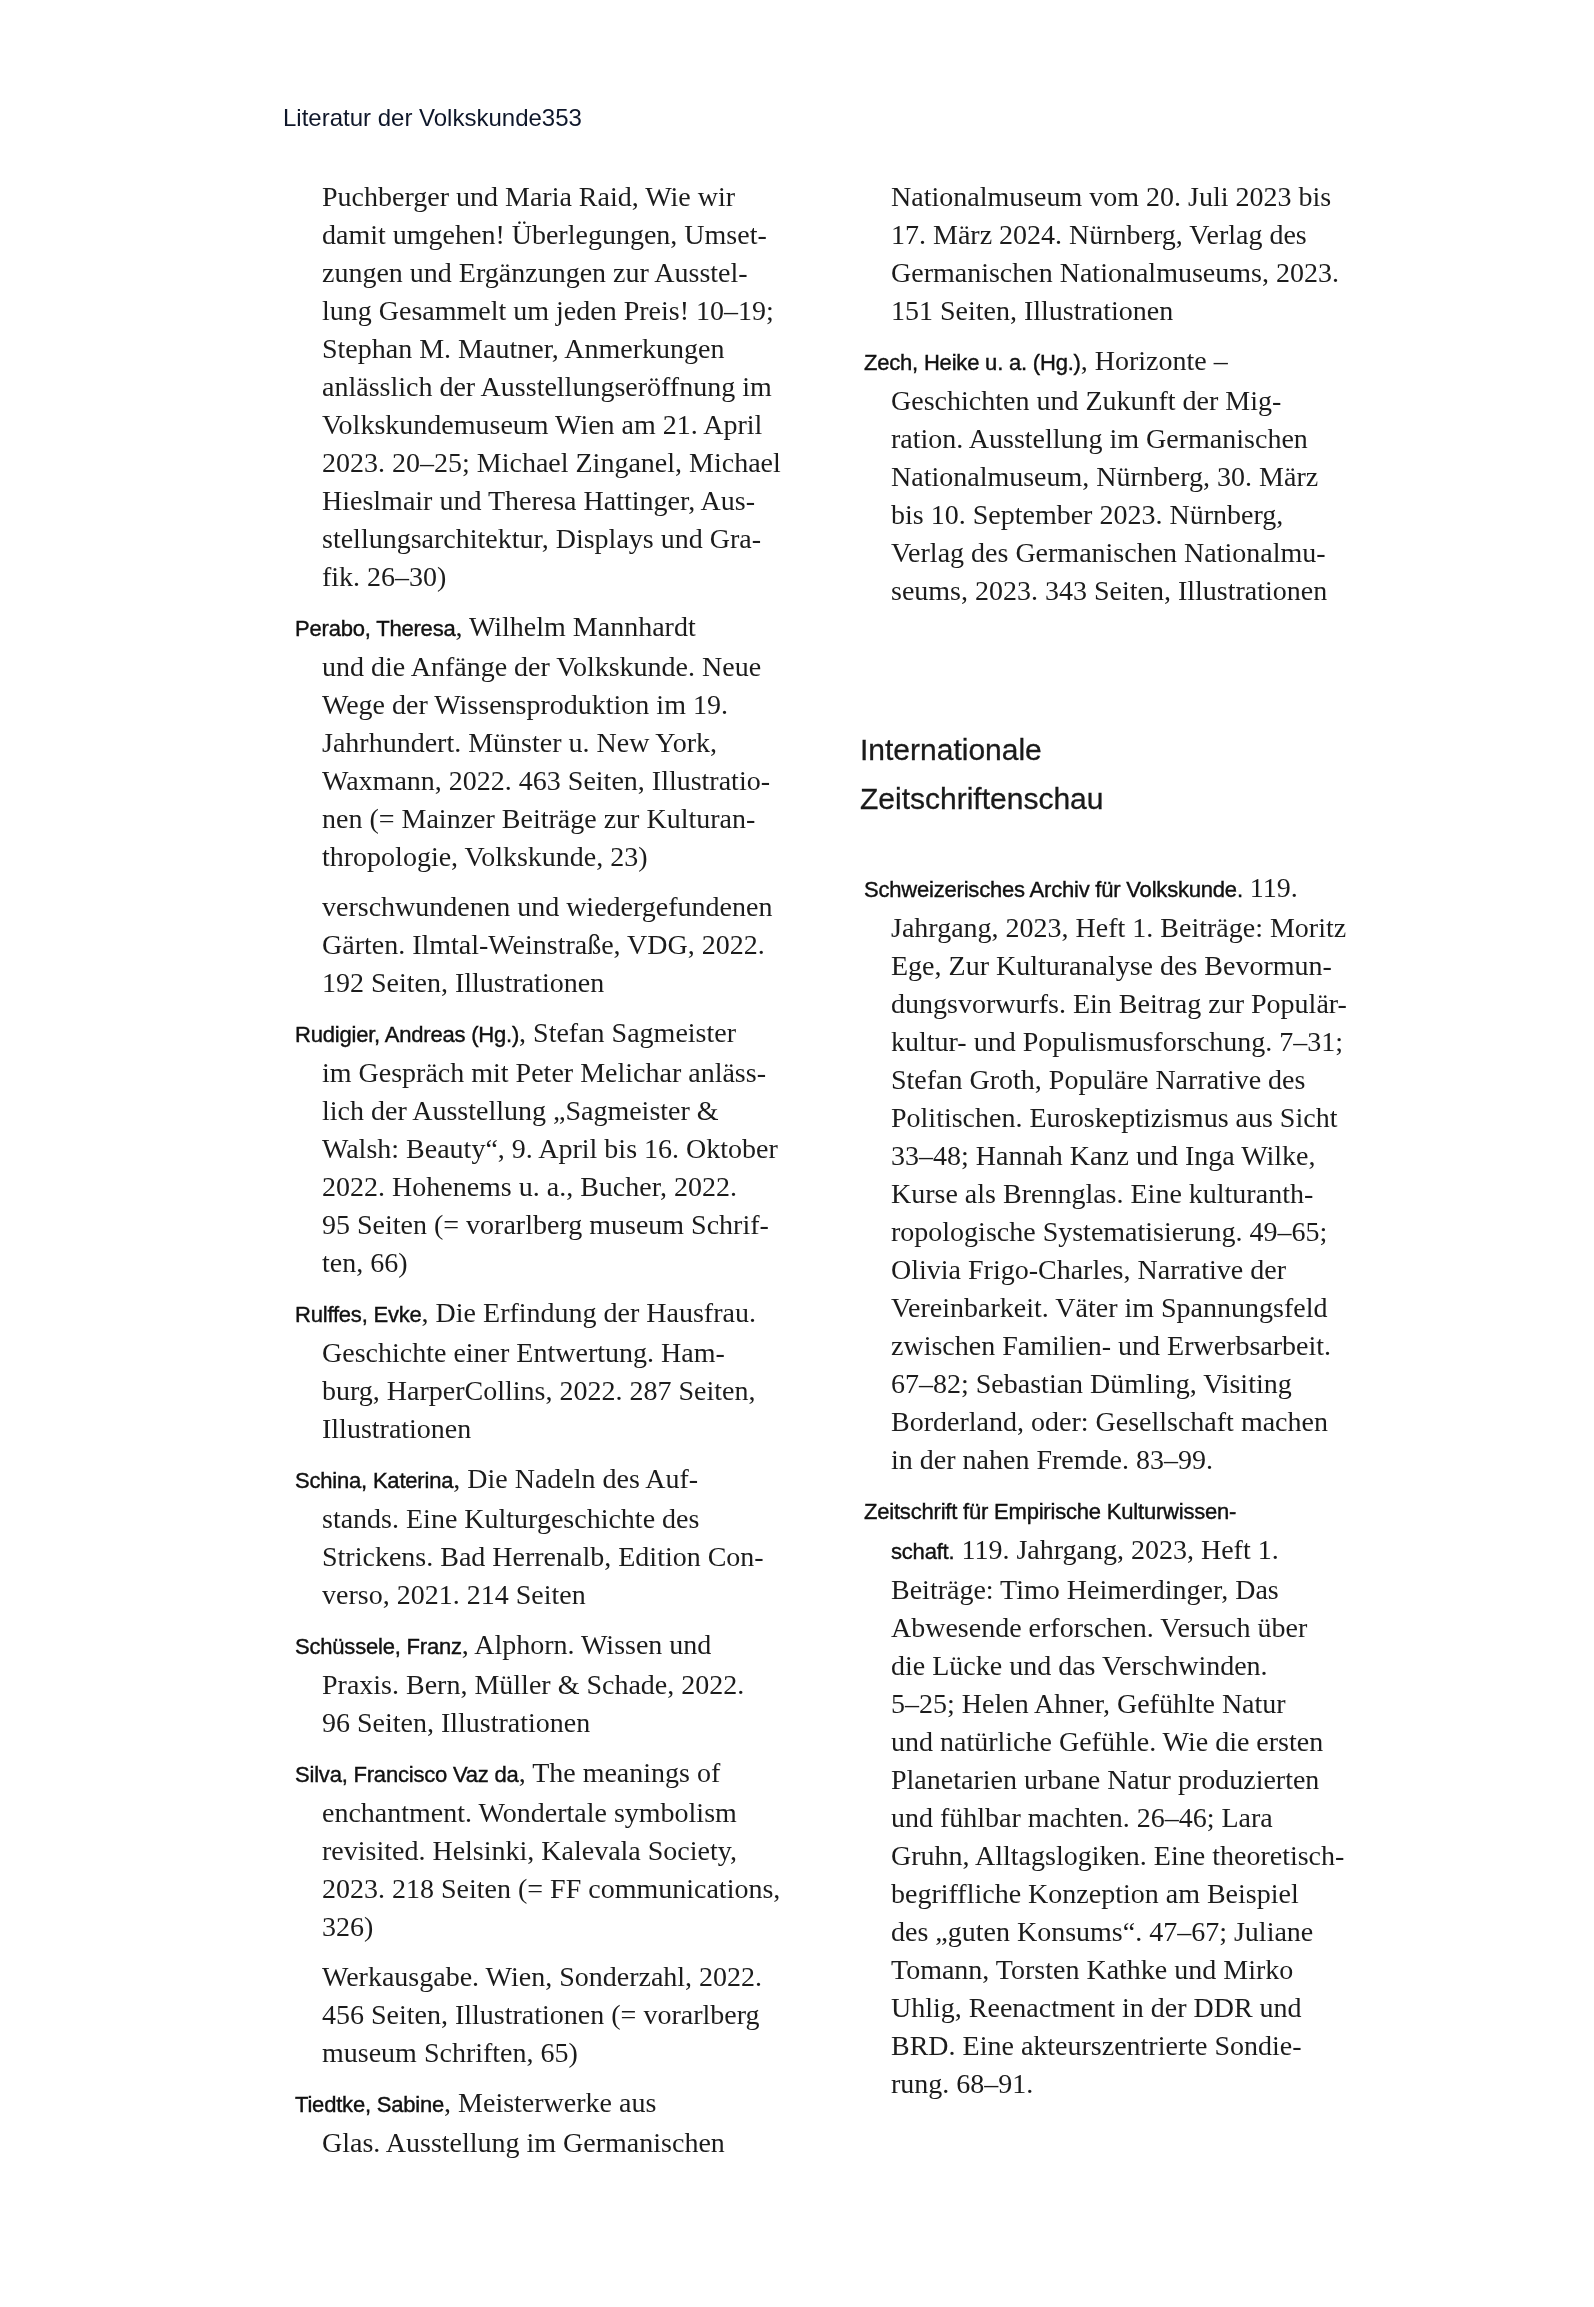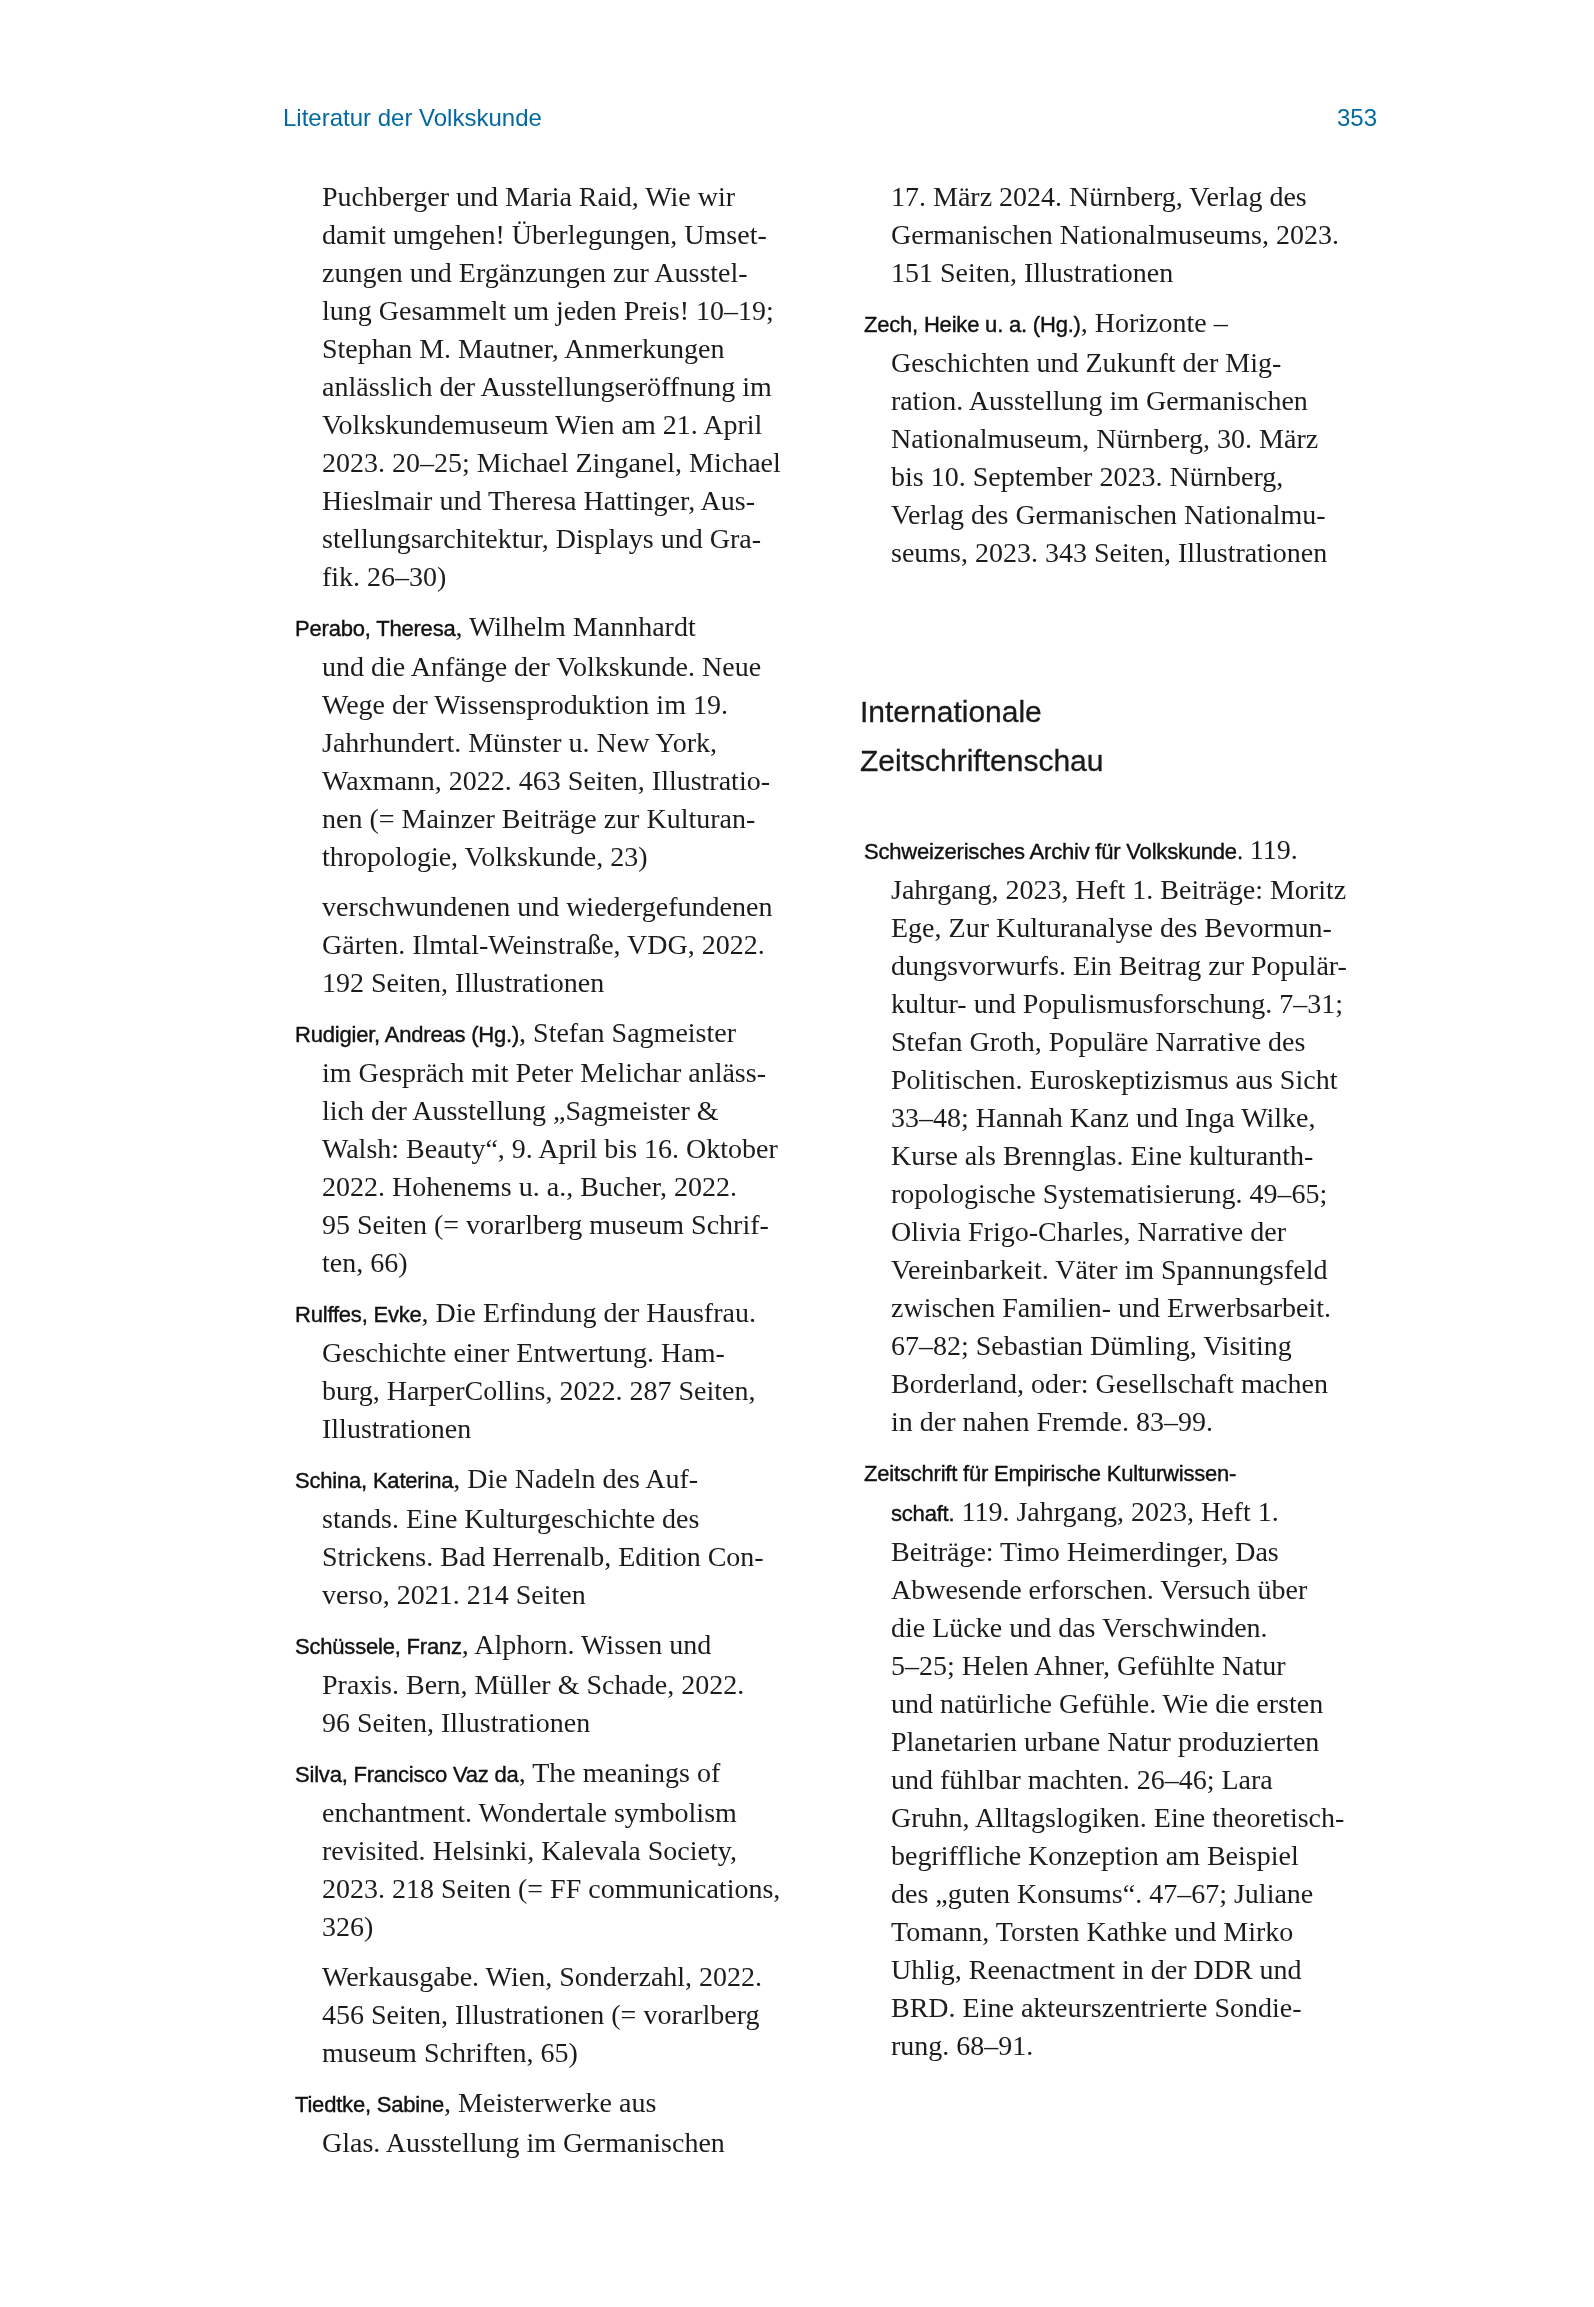--- a/index.html
+++ b/index.html
@@ -2,22 +2,22 @@
 <html style="font-size:12.8px"><head>
   <meta charset="utf-8">
   <style>
     html, body { margin: 0; padding: 0; background: #ffffff; }
     body {
       width: 1595px; height: 2307px; position: relative; overflow: hidden;
       color: #1e1e1e;
     }
     .running-head {
       position: absolute; top: 104px; left: 283px; width: 1094px;
-      display: flex; justify-content: space-between; align-items: baseline;
-      font-family: "Liberation Sans", sans-serif; font-size: 24px; color: #0369a1;
+      display: flex; align-items: baseline;
+      font-family: "Liberation Sans", sans-serif; font-size: 24px; color: #0f172a;
     }
     .column {
       position: absolute; top: 166px; width: 526px;
       font-family: "Liberation Serif", serif; font-size: 28px; line-height: 38px;
       color: #1c1c1c;
     }
     .col-left { left: 283px; }
     .col-right { left: 852px; }
     .entry {
       padding-left: 27px; text-indent: -27px; margin: 12px;
@@ -119,20 +119,21 @@
   </div>
 
   <div class="entry">
     <span class="line"><span class="author">Tiedtke, Sabine</span><span>, Meisterwerke aus</span></span>
     <span class="line" style="text-indent:0">Glas. Ausstellung im Germanischen</span>
   </div>
 </div>
 
 <div class="column col-right">
   <div class="entry cont" style="padding-left:27px;">
+    <span class="line">Nationalmuseum vom 20. Juli 2023 bis</span>
     <span class="line">17. März 2024. Nürnberg, Verlag des</span>
     <span class="line">Germanischen Nationalmuseums, 2023.</span>
     <span class="line">151 Seiten, Illustrationen</span>
   </div>
 
   <div class="entry">
     <span class="line"><span class="author">Zech, Heike u. a. (Hg.)</span><span>, Horizonte –</span></span>
     <span class="line" style="text-indent:0">Geschichten und Zukunft der Mig-</span>
     <span class="line" style="text-indent:0">ration. Ausstellung im Germanischen</span>
     <span class="line" style="text-indent:0">Nationalmuseum, Nürnberg, 30. März</span>

